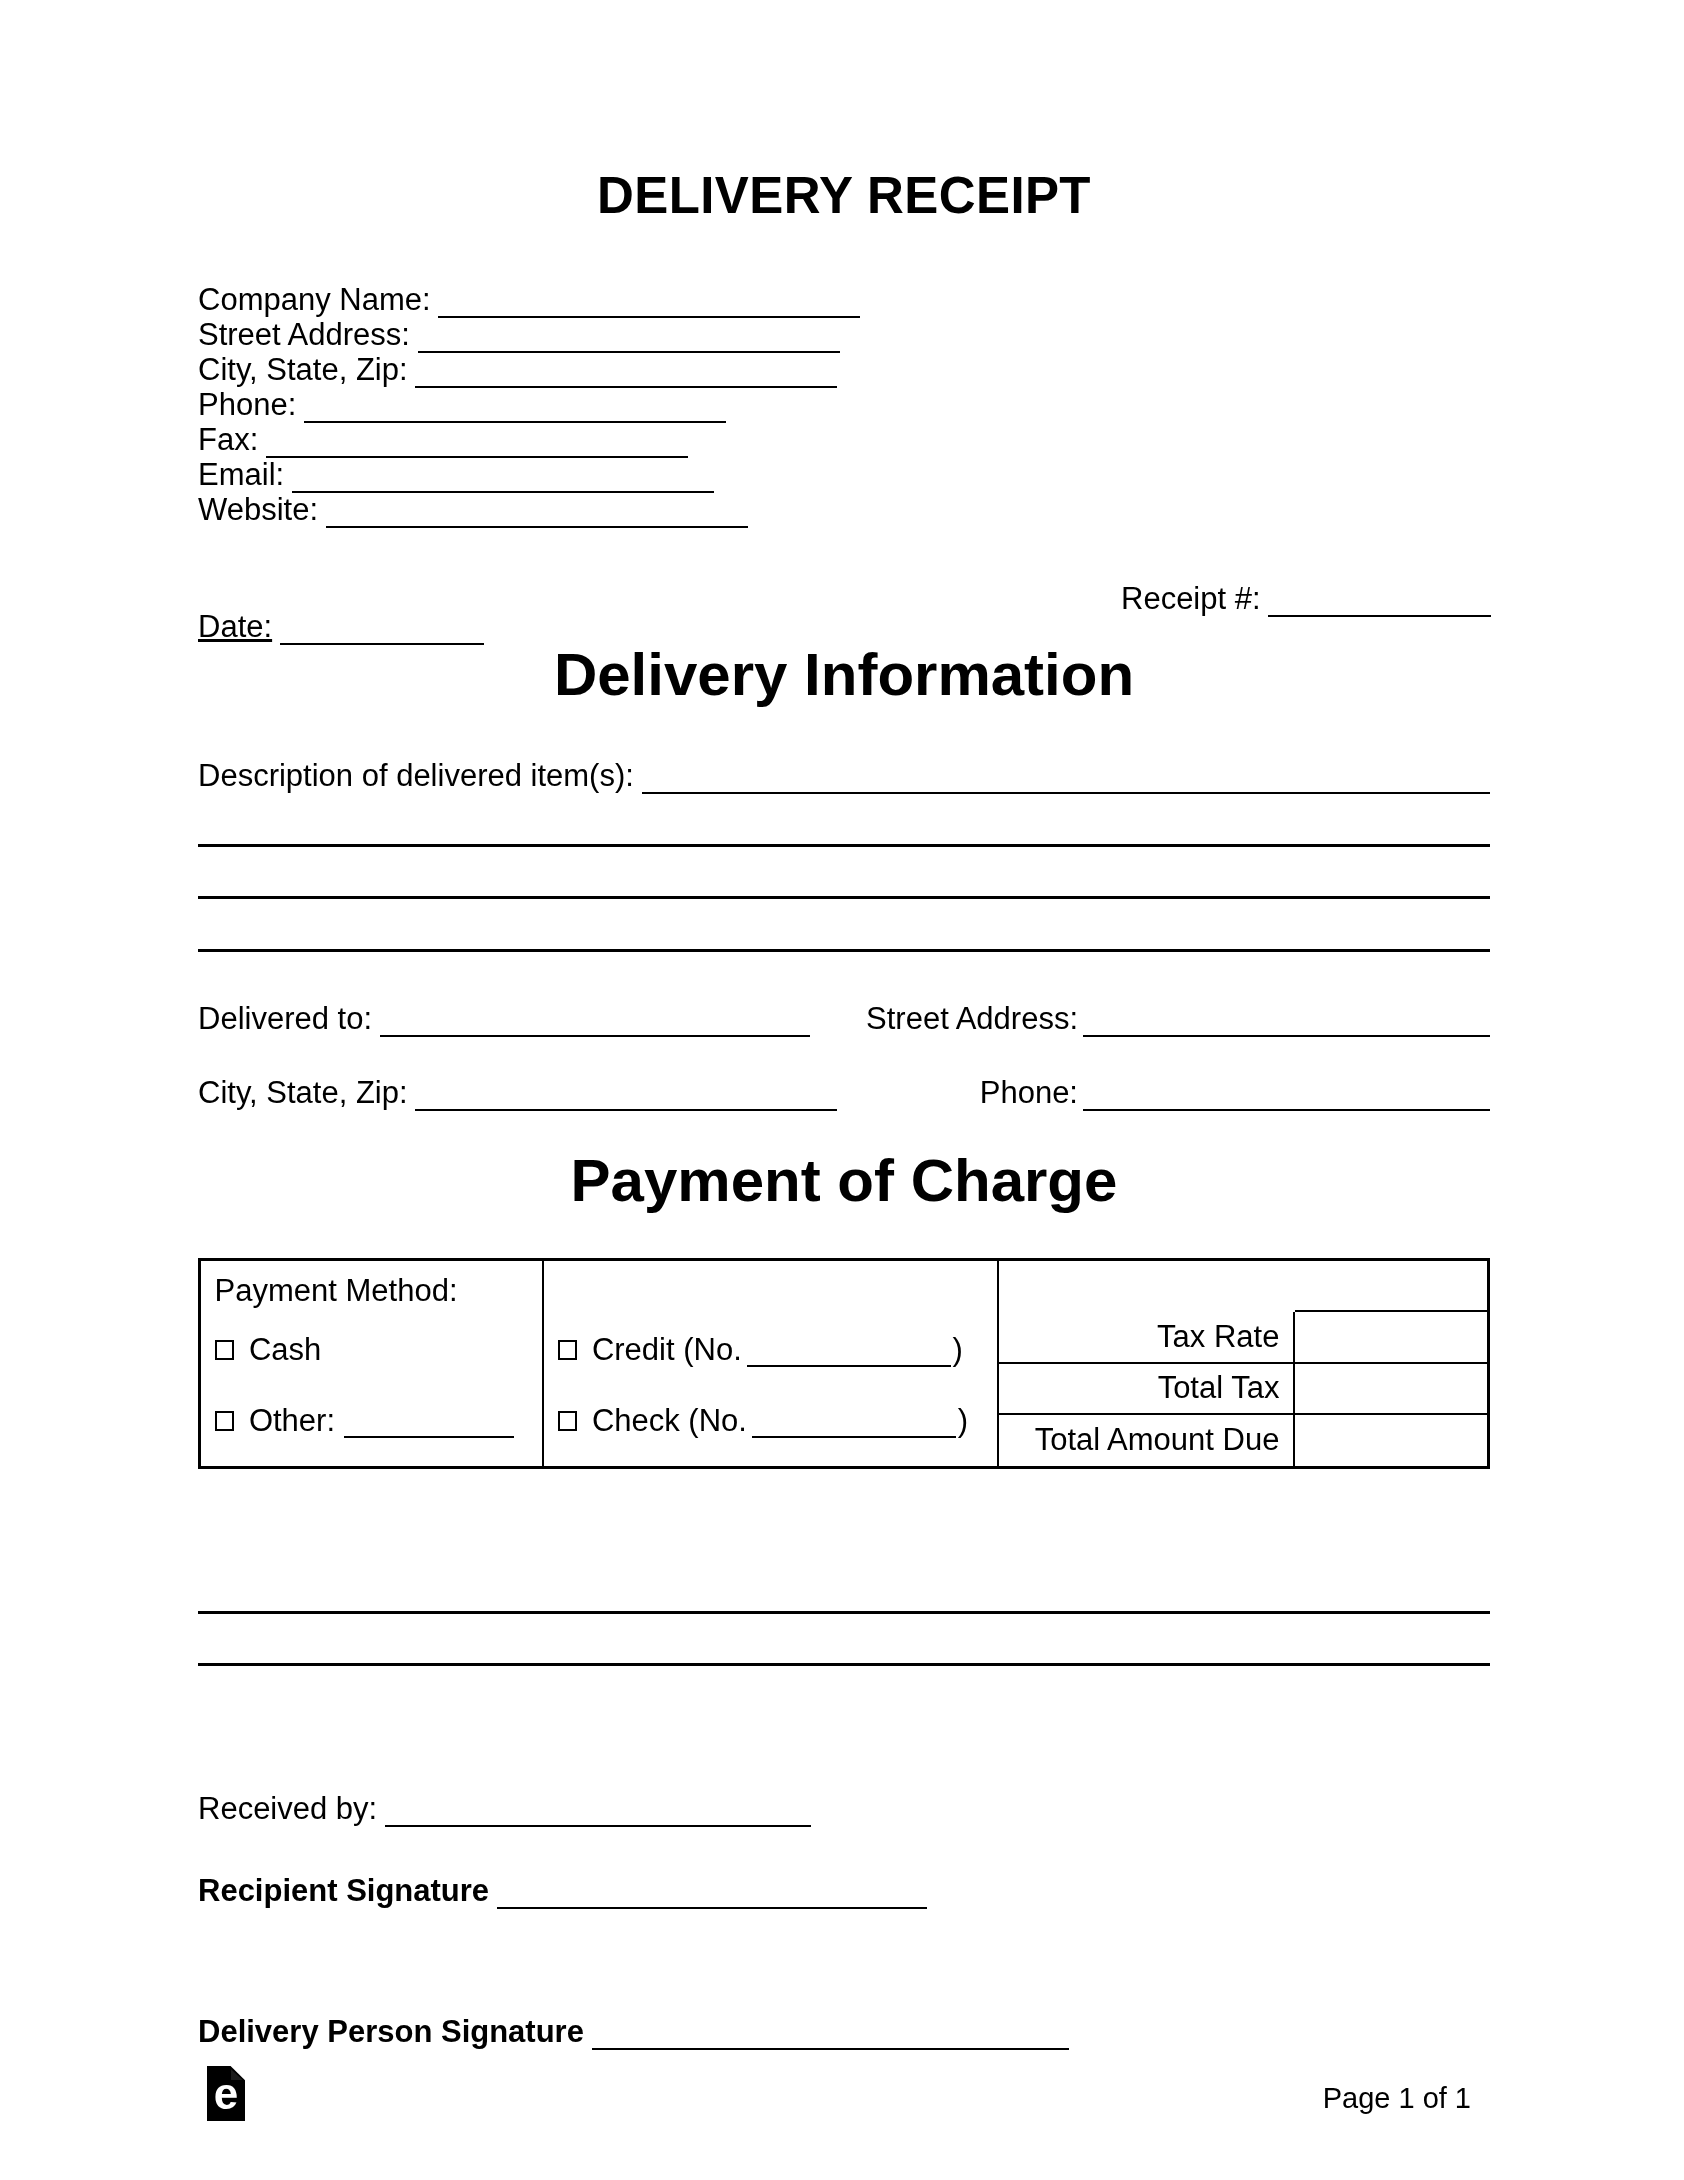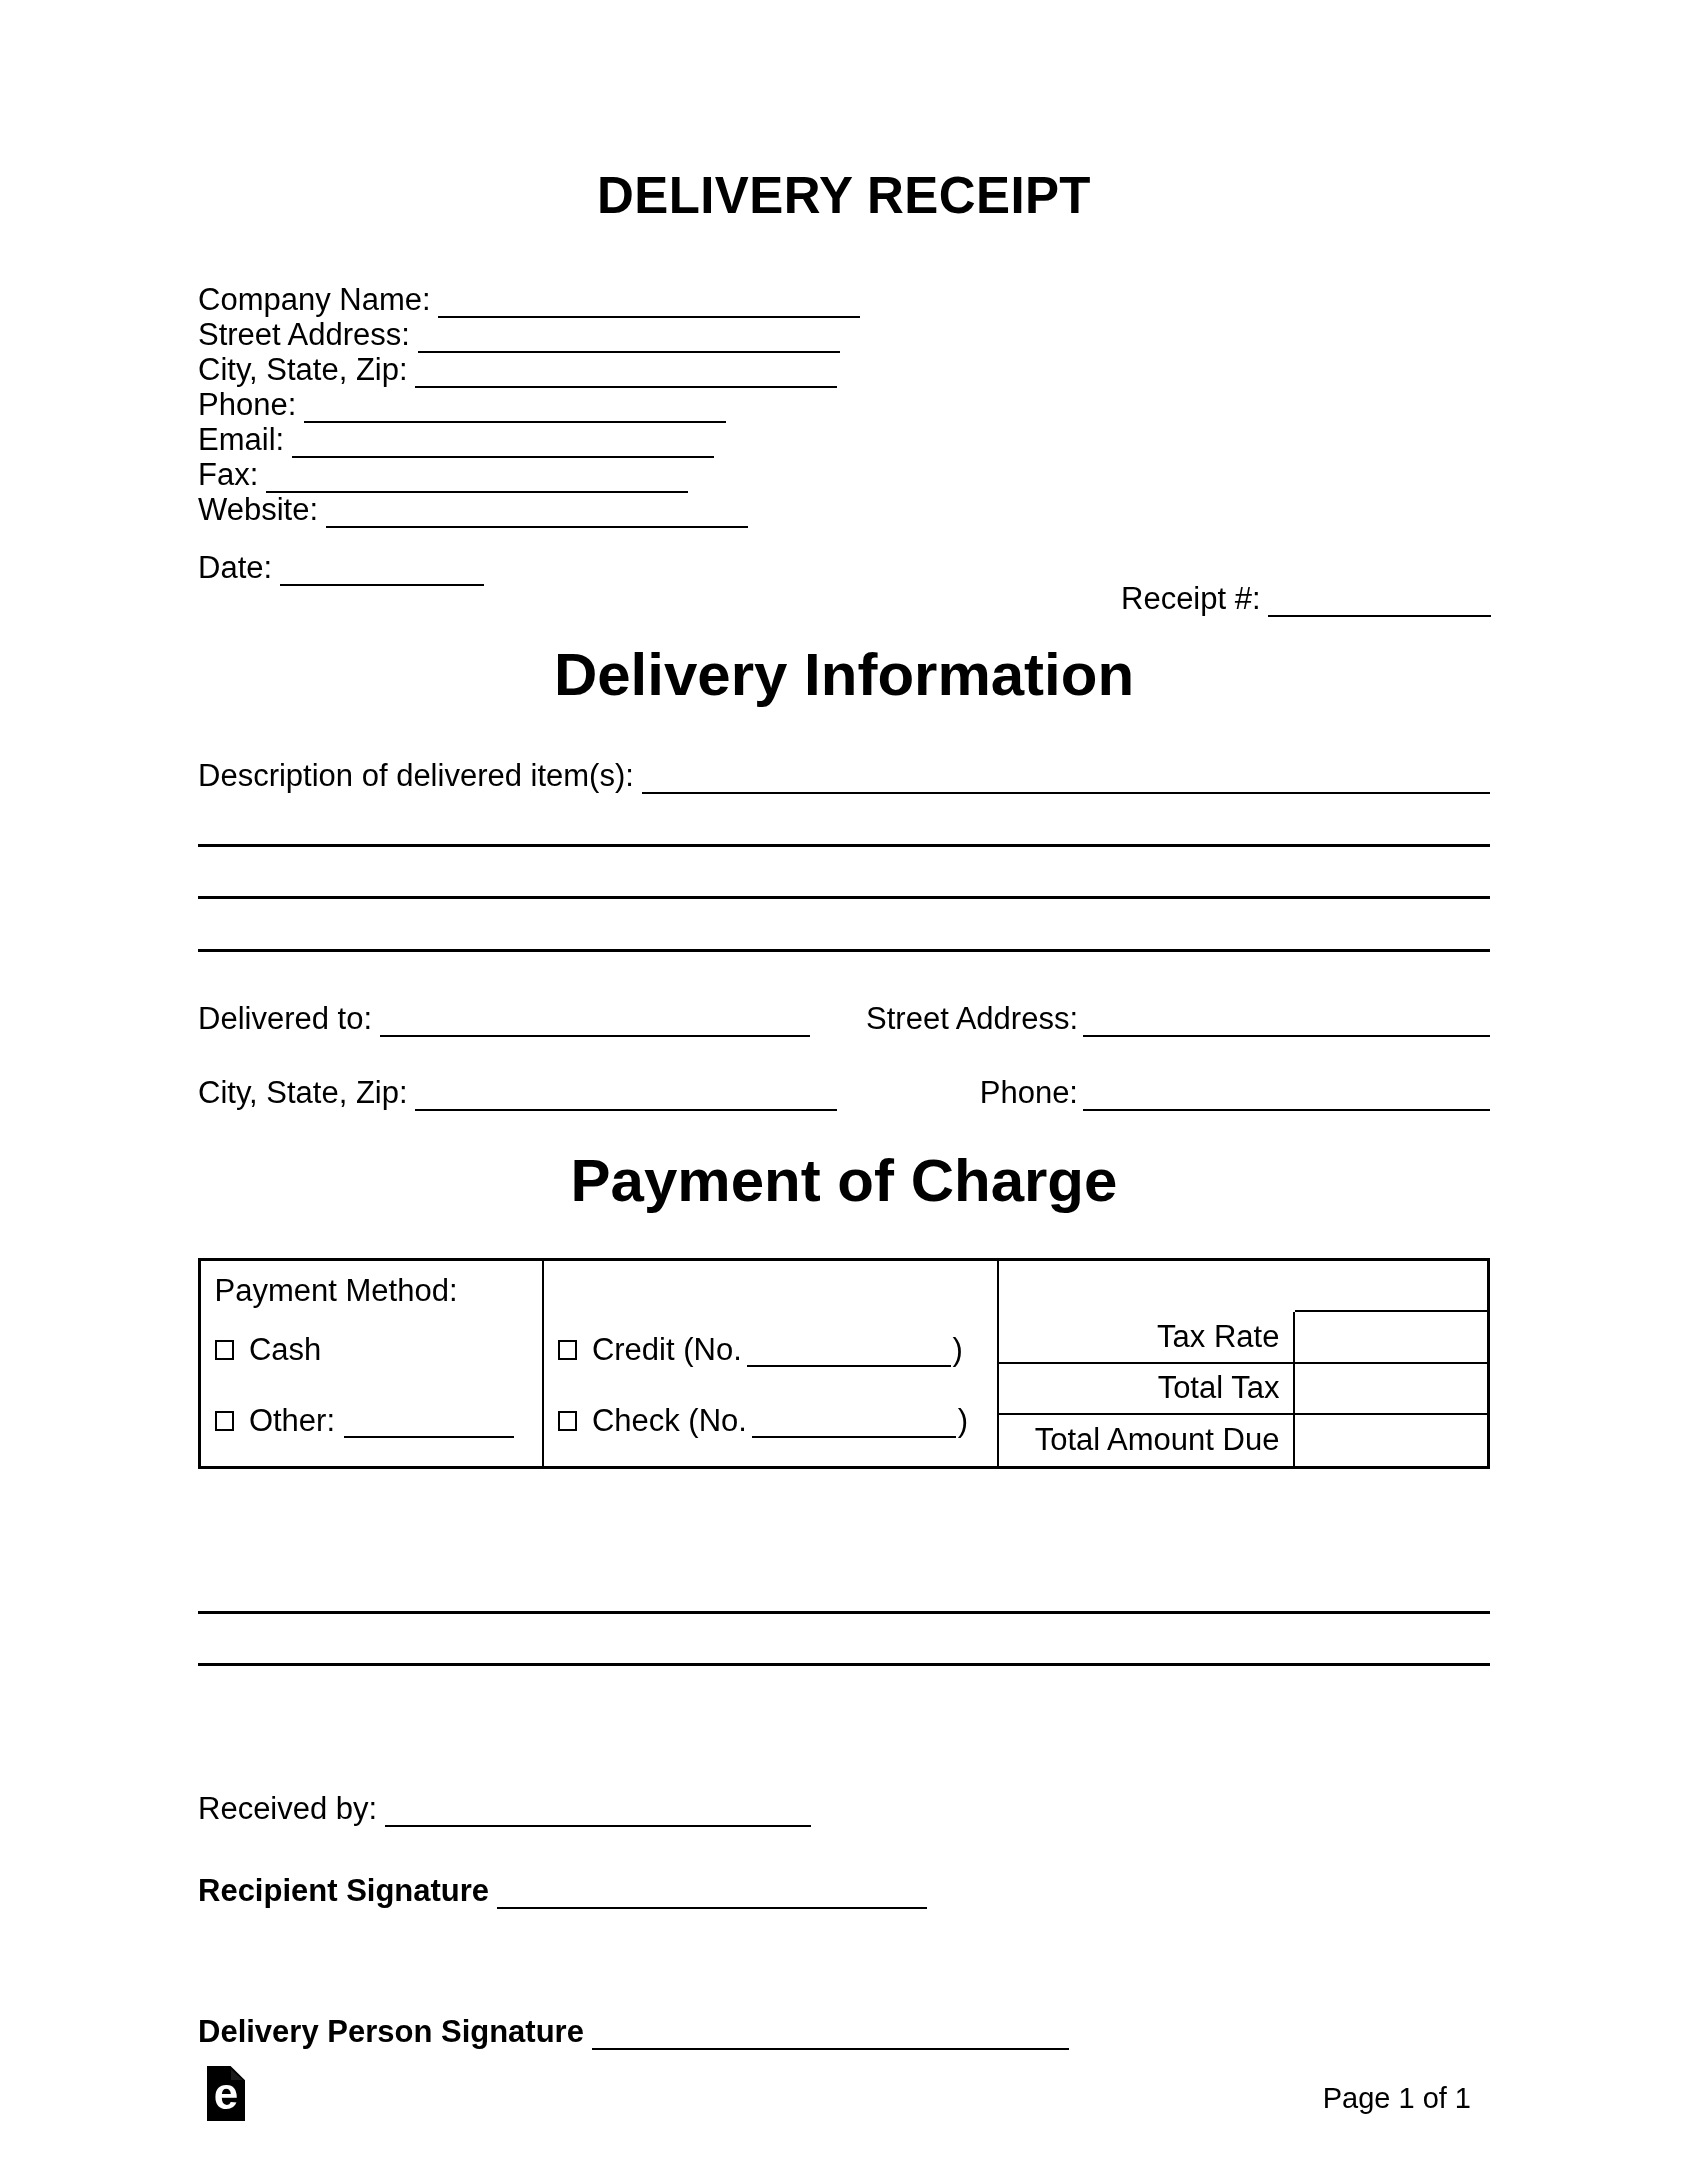--- a/index.html
+++ b/index.html
@@ -98,34 +98,34 @@
     </div>
     <div class="crow">
       <span class="lbl">City, State, Zip:</span>
       <span class="line"></span>
     </div>
     <div class="crow">
       <span class="lbl">Phone:</span>
       <span class="line"></span>
     </div>
     <div class="crow">
+      <span class="lbl">Fax:</span>
+      <span class="line"></span>
+    </div>
+    <div class="crow">
       <span class="lbl">Email:</span>
       <span class="line"></span>
     </div>
     <div class="crow">
-      <span class="lbl">Fax:</span>
-      <span class="line"></span>
-    </div>
-    <div class="crow">
       <span class="lbl">Website:</span>
       <span class="line"></span>
     </div>
   </div>
 
-  <div class="row" style="left:198px; top:510px;">
+  <div class="row" style="left:198px; top:569px;text-decoration:underline;">
     <span class="lbl">Date:</span>
     <span class="line" style="width:204px;"></span>
   </div>
   <div class="row" style="left:1121px; top:541px; width:370px;">
     <span class="lbl">Receipt #:</span>
     <span class="line grow"></span>
   </div>
 
   <div class="h-section h-delivery">Delivery Information</div>
 

